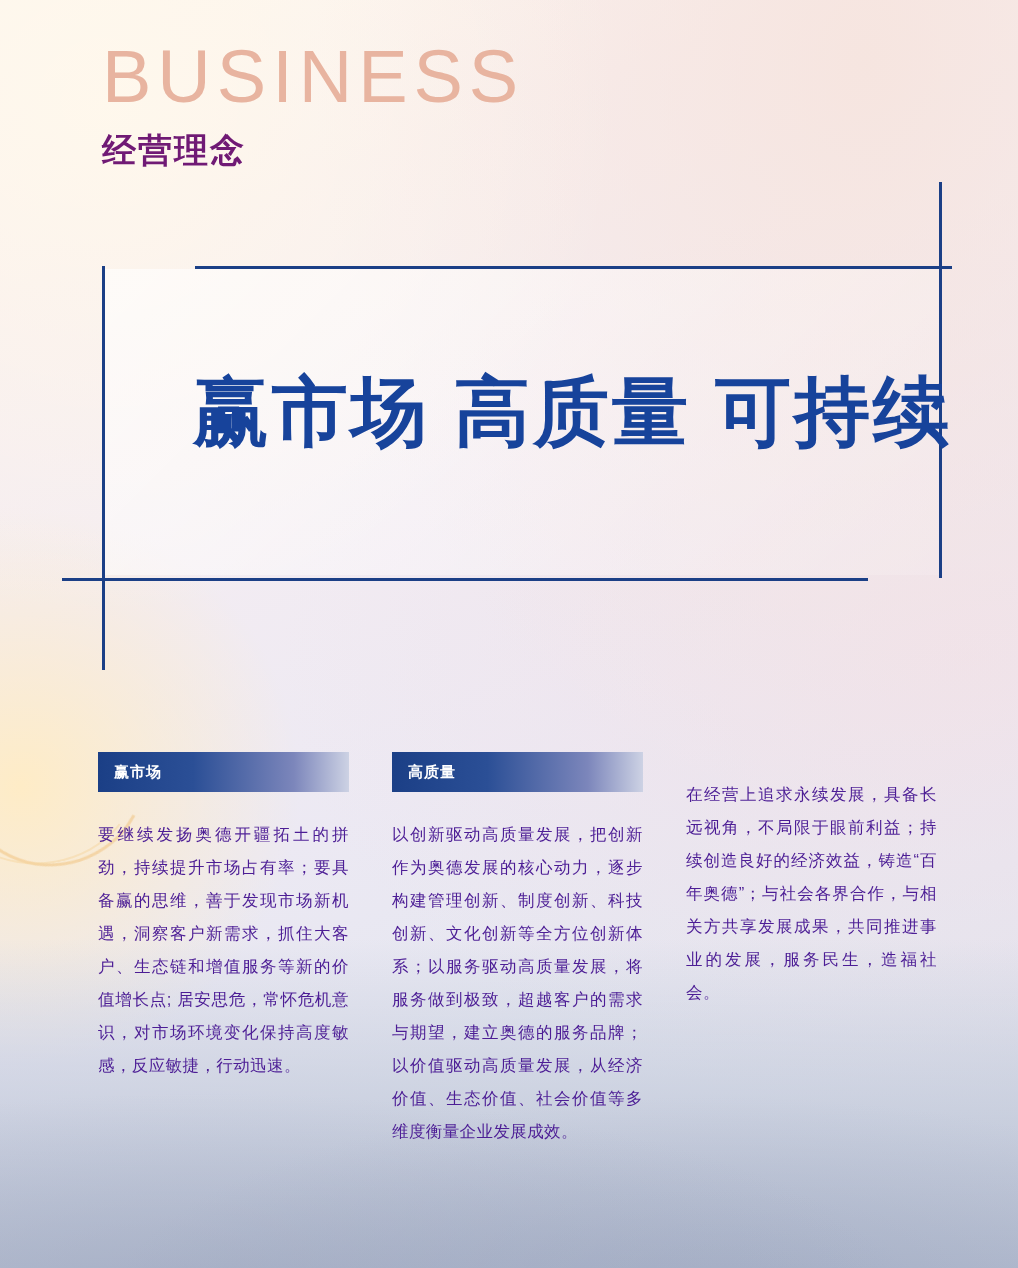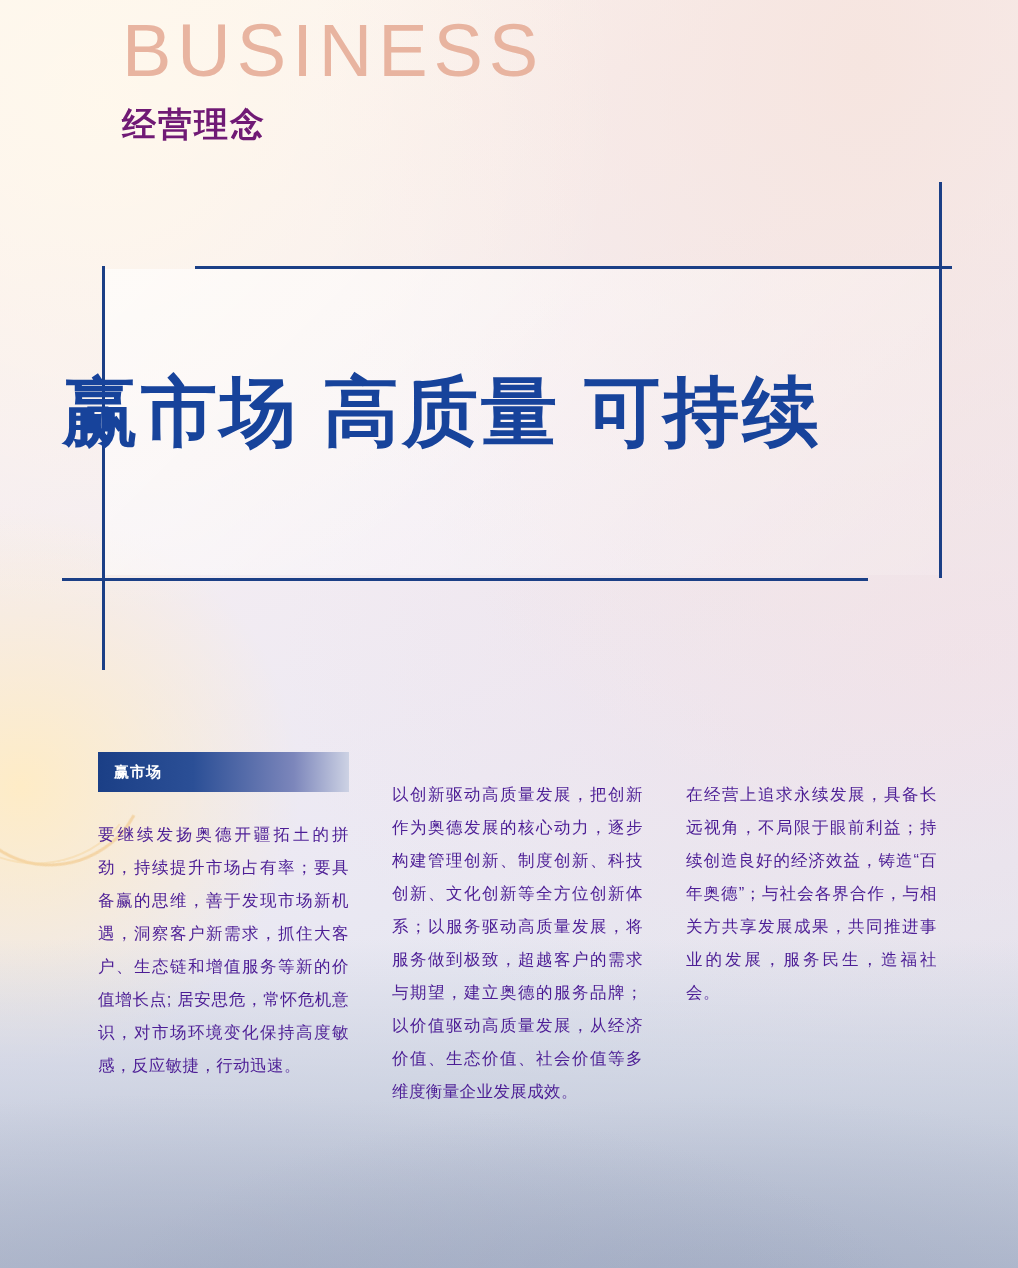--- a/index.html
+++ b/index.html
@@ -69,22 +69,21 @@
     border: 2px solid rgba(246, 214, 160, 0.5);
     border-right-color: transparent;
     border-top-color: transparent;
     transform: rotate(-10deg);
   }
 
   
   .header {
     position: absolute;
     left: 102px;
-    top: 14px;
-    margin-left: 20px;
+    top: 40px;
   }
   .kicker {
     font-size: 74px;
     letter-spacing: 6px;
     font-weight: 400;
     color: #e8b4a0;
     line-height: 1;
     font-family: "Liberation Sans", "DejaVu Sans", sans-serif;
     white-space: nowrap;
   }
@@ -127,21 +126,21 @@
     top: 87px;
     width: 834px;
     height: 306px;
     background: linear-gradient(135deg, rgba(255,255,255,0.62) 0%, rgba(255,255,255,0.30) 60%, rgba(255,255,255,0.12) 100%);
   }
   .hero-slogan {
     position: absolute;
     left: 0;
     right: 0;
     top: 192px;
-    text-align: left;
+    text-align: right;
     font-size: 76px;
     font-weight: 700;
     color: #17439b;
     letter-spacing: 3px;
     line-height: 1;
     white-space: nowrap;
   }
 
   
   .cols {
@@ -201,18 +200,21 @@
 </div>
 
 <div class="cols">
   <div class="col">
     <div class="col-head">
       <span class="col-head-label">赢市场</span>
     </div>
     <div class="col-body">要继续发扬奥德开疆拓土的拼劲，持续提升市场占有率；要具备赢的思维，善于发现市场新机遇，洞察客户新需求，抓住大客户、生态链和增值服务等新的价值增长点; 居安思危，常怀危机意识，对市场环境变化保持高度敏感，反应敏捷，行动迅速。</div>
   </div>
   <div class="col">
+    <div class="col-head">
+      <span class="col-head-label">高质量</span>
+    </div>
     <div class="col-body">以创新驱动高质量发展，把创新作为奥德发展的核心动力，逐步构建管理创新、制度创新、科技创新、文化创新等全方位创新体系；以服务驱动高质量发展，将服务做到极致，超越客户的需求与期望，建立奥德的服务品牌；以价值驱动高质量发展，从经济价值、生态价值、社会价值等多维度衡量企业发展成效。</div>
   </div>
   <div class="col">
     <div class="col-body">在经营上追求永续发展，具备长远视角，不局限于眼前利益；持续创造良好的经济效益，铸造“百年奥德”；与社会各界合作，与相关方共享发展成果，共同推进事业的发展，服务民生，造福社会。</div>
   </div>
 </div>
 
 </body></html>

